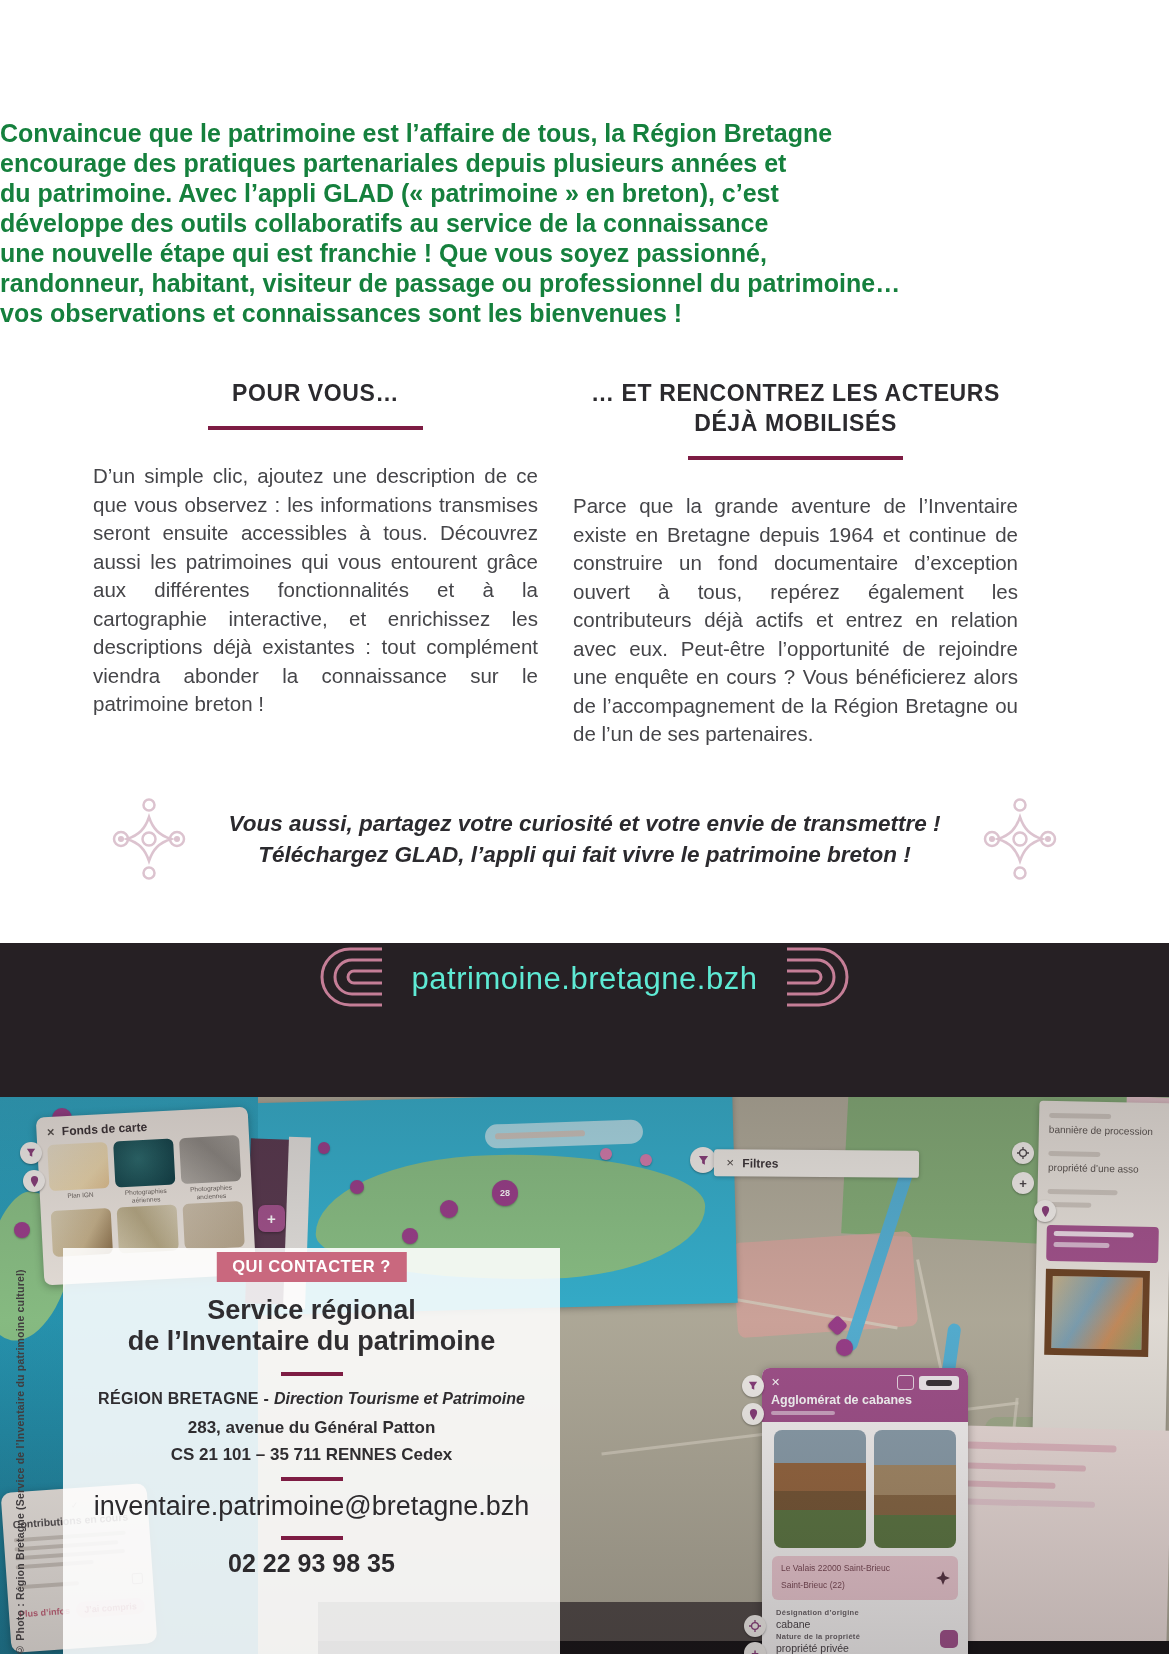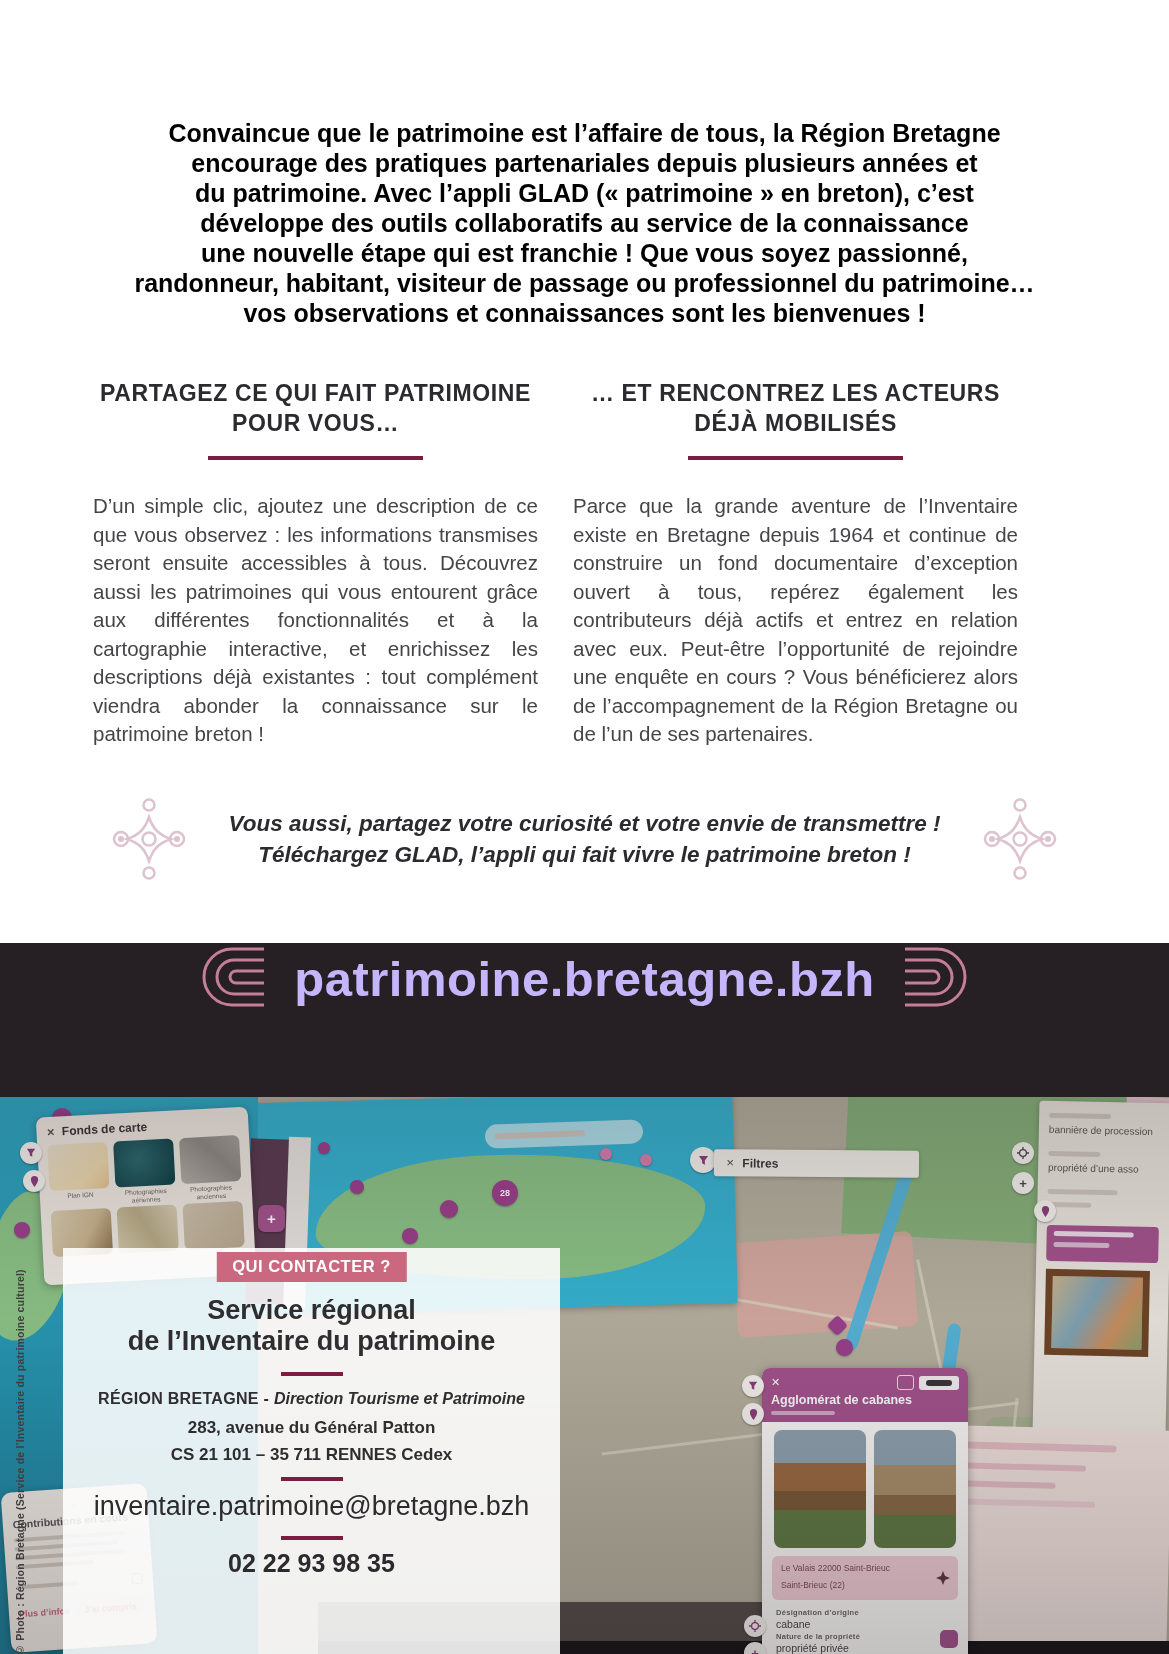--- a/index.html
+++ b/index.html
@@ -1,43 +1,43 @@
 <!DOCTYPE html>
 <html><head>
 <meta charset="utf-8">
 <style>
   html,body{margin:0;padding:0;background:#fff;}
   .page{position:relative;width:1169px;height:1654px;background:#fff;overflow:hidden;
         font-family:"Liberation Sans",sans-serif;}
   .abs{position:absolute;}
 
   
-  .intro{position:absolute;top:118px;left:0;width:100%;text-align:center;
-         color:#000000;font-weight:700;font-size:25px;line-height:30px;}
+  .intro{position:absolute;top:118px;left:0;width:100%;
+         color:#15803d;font-weight:700;font-size:25px;line-height:30px;}
 
   
   .cols{position:absolute;top:378px;left:93px;width:925px;display:flex;gap:35px;}
   .col{width:445px;}
   .col .h{margin:0;text-align:center;font-size:23px;line-height:30px;letter-spacing:.6px;
           color:#2b2a2e;font-weight:800;}
   .rule{width:215px;height:4px;background:#7d1c43;margin:18px auto 0;}
   .col .p{margin:32px 0 0;font-size:20.5px;line-height:28.5px;color:#454549;text-align:justify;}
 
   
   .cta{position:absolute;top:793px;left:0;width:100%;display:flex;align-items:center;
        justify-content:center;gap:42px;}
   .cta-text{text-align:center;font-style:italic;font-weight:700;font-size:22.5px;
             line-height:31px;color:#2b2a2e;}
 
   
   .banner{position:absolute;top:943px;left:0;width:100%;height:154px;background:#262024;
           color:#fff;text-align:center;}
   .banner .l1{padding-top:17px;font-size:31px;font-style:italic;font-weight:400;color:#f3f0ef;}
   .banner .row{display:flex;justify-content:center;align-items:center;gap:26px;margin-top:2px;}
-  .banner .url{font-size:49px;font-weight:700;letter-spacing:.5px;color:#c4b5fd;}
+  .banner .url{font-size:31px;font-weight:400;letter-spacing:.5px;color:#5eead4;}
 
   
   .photo{position:absolute;top:1097px;left:0;width:1169px;height:557px;overflow:hidden;
          background:#9a948a;}
   .photo::after{content:"";position:absolute;inset:0;pointer-events:none;
          background:linear-gradient(180deg,rgba(35,25,30,.20),rgba(35,25,30,.06) 40%,rgba(22,16,20,.24));}
   .m{position:absolute;border-radius:50%;background:#9c3f8c;display:flex;align-items:center;
      justify-content:center;color:#fff;font-size:9px;font-weight:700;
      box-shadow:0 1px 2px rgba(0,0,0,.3);}
   .m.light{background:#d77fb0;}
@@ -82,21 +82,20 @@
     <div>du patrimoine. Avec l’appli GLAD (« patrimoine » en breton), c’est</div>
     <div>développe des outils collaboratifs au service de la connaissance</div>
     <div>une nouvelle étape qui est franchie ! Que vous soyez passionné,</div>
     <div>randonneur, habitant, visiteur de passage ou professionnel du patrimoine…</div>
     <div>vos observations et connaissances sont les bienvenues !</div>
   </div>
 
   <div class="cols">
     <div class="col">
       <div class="h">
-        <div>PARTAGEZ CE QUI FAIT PATRIMOINE</div>
         <div>POUR VOUS…</div>
       </div>
       <div class="rule"></div>
       <div class="p">D’un simple clic, ajoutez une description de ce que vous observez : les informations transmises seront ensuite accessibles à tous. Découvrez aussi les patrimoines qui vous entourent grâce aux différentes fonctionnalités et à la cartographie interactive, et enrichissez les descriptions déjà existantes : tout complément viendra abonder la connaissance sur le patrimoine breton !</div>
     </div>
     <div class="col">
       <div class="h">
         <div>… ET RENCONTREZ LES ACTEURS</div>
         <div>DÉJÀ MOBILISÉS</div>
       </div>

